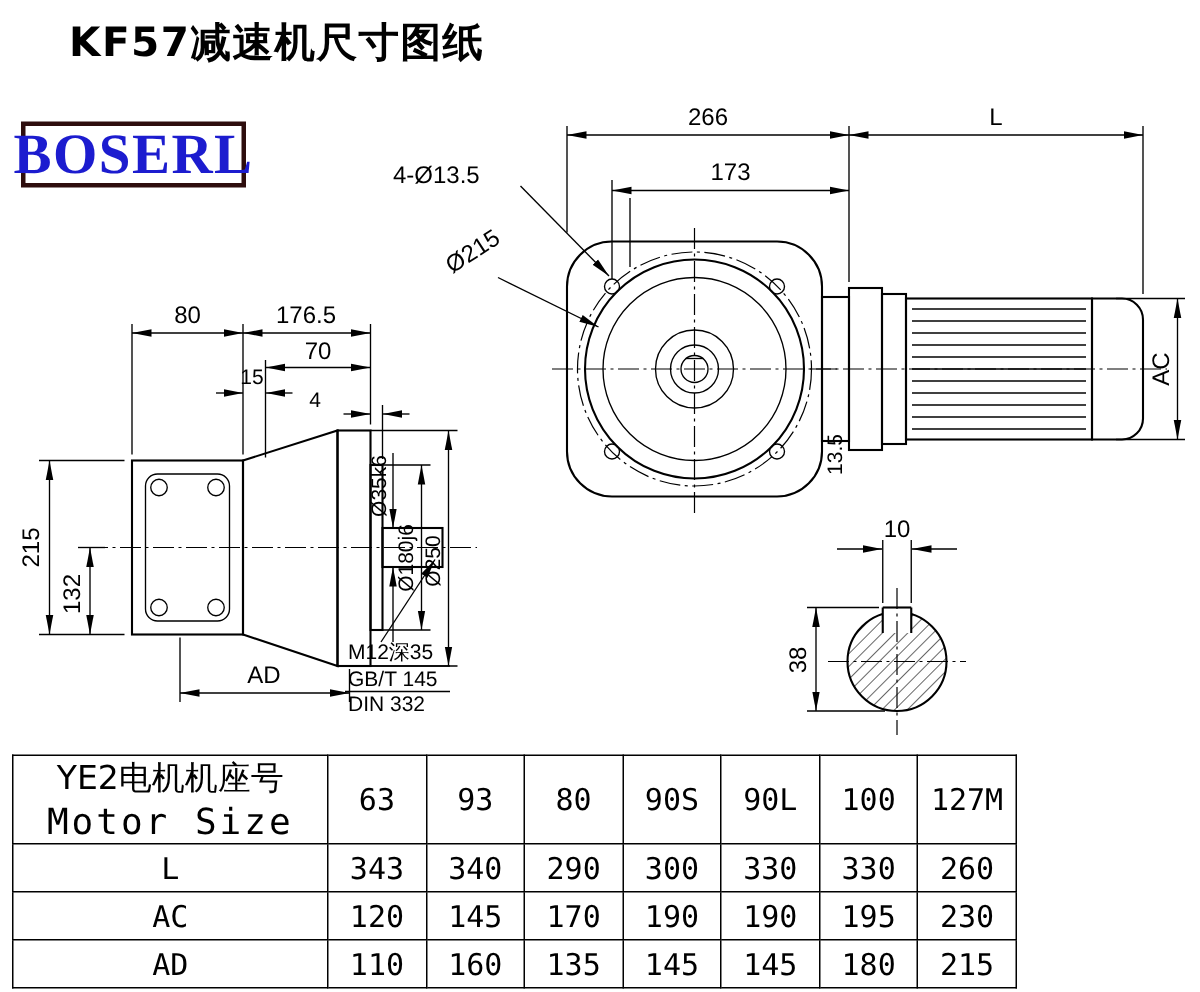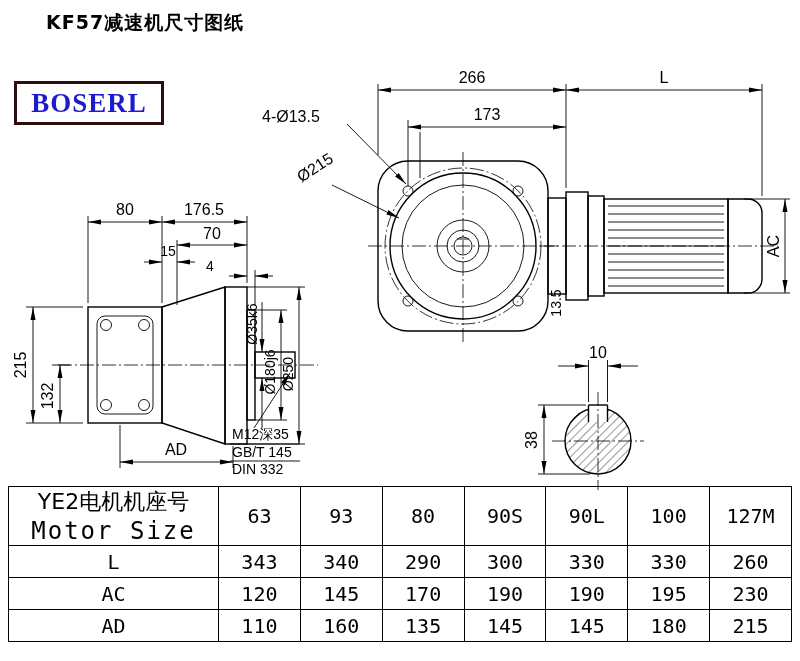--- a/index.html
+++ b/index.html
@@ -1,34 +1,34 @@
 <!DOCTYPE html>
 <html><head>
 <meta charset="utf-8">
 <style>
   html,body{margin:0;padding:0;}
   .page{position:relative;width:800px;height:661px;background:#fff;overflow:hidden;
         font-family:"Liberation Sans",sans-serif;color:#000;}
-  .title{position:absolute;left:46px;top:10px;font-size:19px;font-weight:bold;
+  .title{position:absolute;left:46px;top:10px;font-size:27px;font-weight:bold;
          font-family:"DejaVu Sans",sans-serif;letter-spacing:1px;}
   .logo{position:absolute;left:14px;top:81px;width:150px;height:44px;
         border:3px solid #2e0d0d;display:flex;align-items:center;justify-content:center;
         box-sizing:border-box;background:#fff;}
-  .logo span{font-family:"Liberation Serif",serif;font-weight:bold;font-size:27px;
+  .logo span{font-family:"Liberation Serif",serif;font-weight:bold;font-size:38px;
         color:#1c1ccf;letter-spacing:1px;}
   svg text{fill:#000;font-family:"Liberation Sans",sans-serif;}
   .ln{stroke:#000;stroke-width:1.4;fill:none;}
   .thin{stroke:#000;stroke-width:0.9;fill:none;}
   .cl{stroke:#000;stroke-width:0.8;fill:none;stroke-dasharray:14 3 2 3;}
   .dim{stroke:#000;stroke-width:0.9;fill:none;marker-start:url(#arr);marker-end:url(#arr);}
   .dimE{stroke:#000;stroke-width:0.9;fill:none;marker-end:url(#arr);}
   .d{font-size:16px;}
   .ds{font-size:14px;}
   
-  .dim-table{position:absolute;left:8px;top:486px;width:784px;border-collapse:collapse;
+  .dim-table{position:absolute;left:8px;top:503px;width:670px;border-collapse:collapse;
              table-layout:fixed;}
   .dim-table td{border:1px solid #000;text-align:center;vertical-align:middle;
              font-size:20px;font-family:"DejaVu Sans Mono",monospace;padding:0;}
   .dim-table col.c0{width:210px;}
   .dim-table tr.hdr td{height:57px;}
   .dim-table tr.row td{height:31px;}
   .hdr-label{text-align:left;padding-left:18px;}
   .hdr-label .cn{font-size:22px;font-family:"DejaVu Sans",sans-serif;}
   .hdr-label .en{font-size:24px;letter-spacing:2px;}
 </style>

